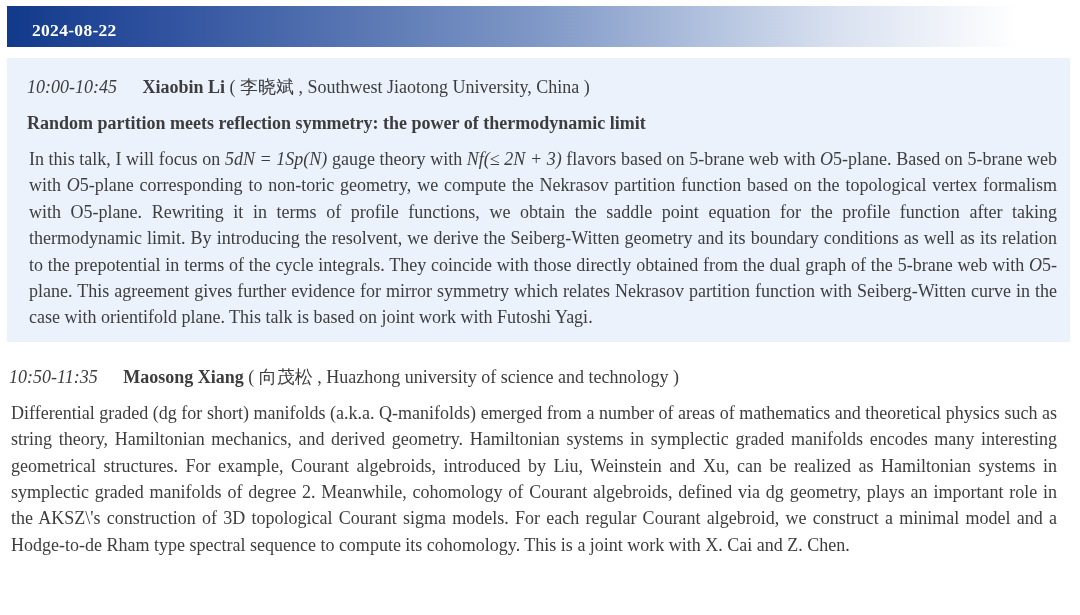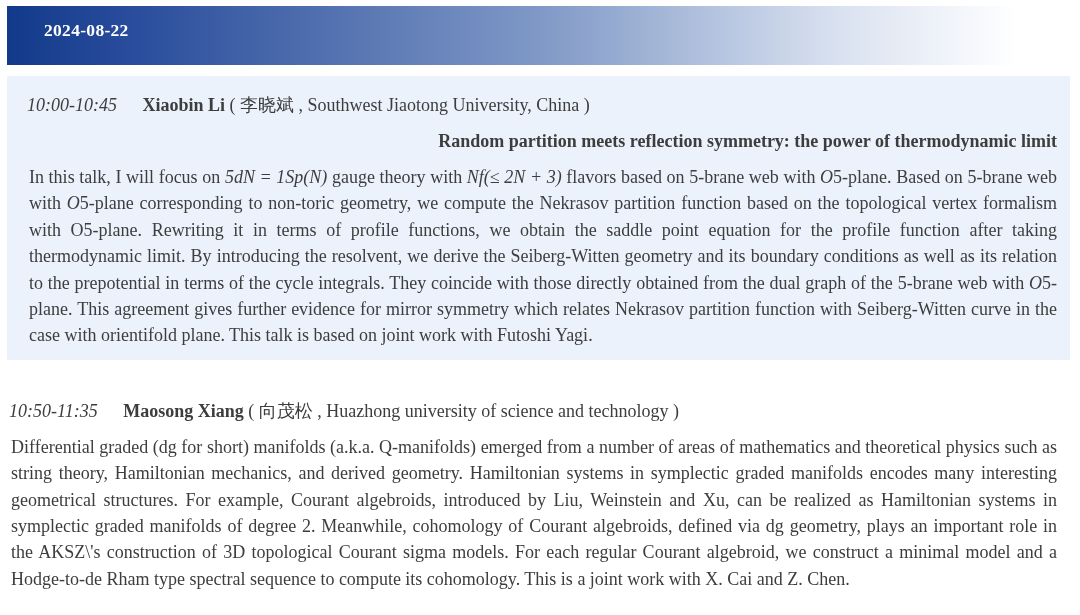--- a/index.html
+++ b/index.html
@@ -12,56 +12,54 @@
     height: 615px;
     overflow: hidden;
     font-family: "Liberation Serif", "DejaVu Serif", serif;
     font-size: 18px;
     color: #3d3d3d;
   }
   .program {
     margin: 6px 10px 0 7px;
   }
   .day-header-bar {
-    height: 59px;
+    height: 41px;
     line-height: 49px;
     margin-bottom: 11px;
     
     background: linear-gradient(to right, #123a8a 0%, #2a4d9c 12%, #7f98c6 50%, #d9e1f0 78%, #ffffff 95%);
-    padding-left: 12px;
   }
   .day-date {
     color: #ffffff;
     font-weight: bold;
     font-size: 17.5px;
     padding-left: 25px;
     letter-spacing: 0.3px;
   }
   .session {
     padding: 16px 13px 11px 2px;
   }
   .session.white {
-    padding-top: 38px;
+    padding-top: 22px;
   }
   .speaker-line {
     margin: 0 0 10px 0;
     line-height: 26px;
   }
   .session-time {
     font-style: italic;
     margin-right: 21px;
   }
   .speaker-name {
     font-weight: bold;
   }
   .talk-title {
     font-weight: bold;
     margin: 10px 0;
     line-height: 26px;
-    text-align: right;
   }
   .talk-abstract {
     margin: 10px 0 0 2px;
     line-height: 26.4px;
     text-align: justify;
   }
   .math {
     font-style: italic;
   }
 </style>

